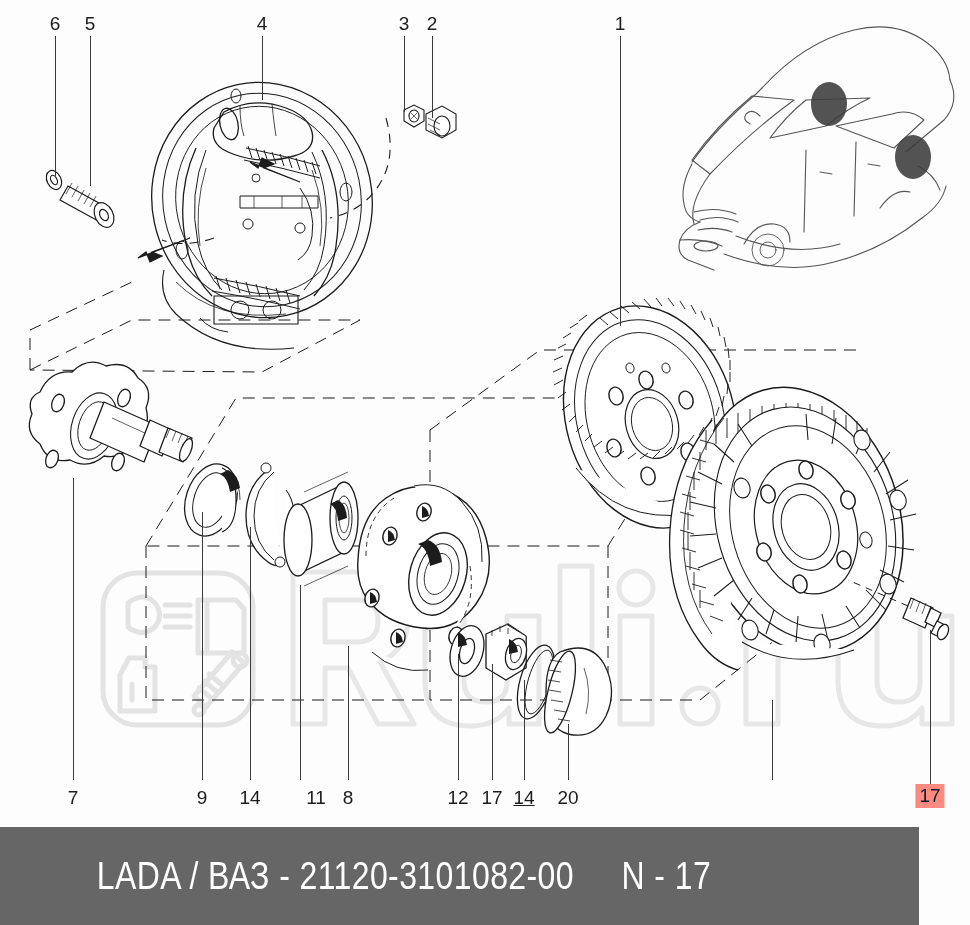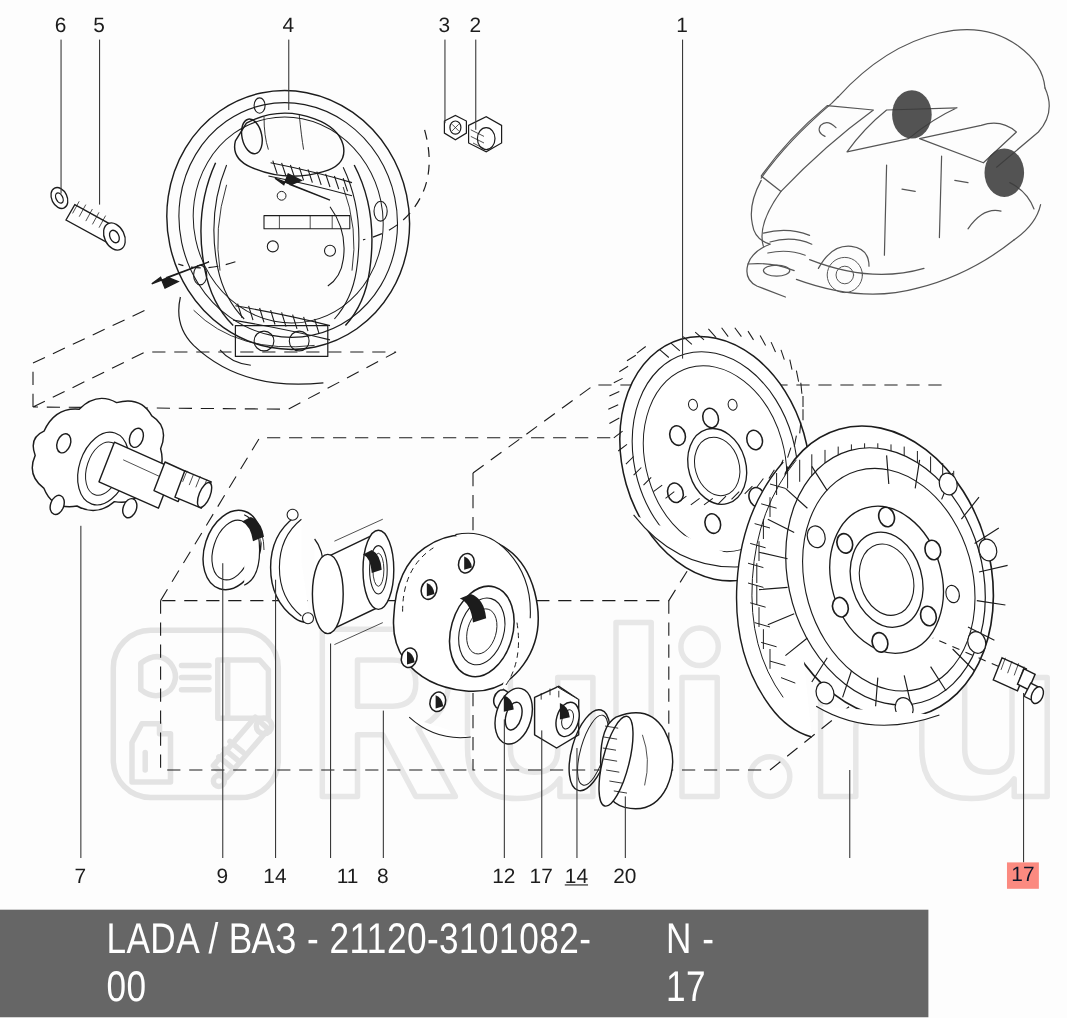--- a/index.html
+++ b/index.html
@@ -37,21 +37,21 @@
     color:#0f172a;
     padding:2px 4px 3px 4px;
   }
   .leader{
     position:absolute;z-index:5;
     width:0;border-left:1.4px solid #3a3a3a;
   }
 
   
   #footer{
-    position:absolute;left:0;top:827px;width:844px;height:98px;
+    position:absolute;left:0;top:827px;width:919px;height:98px;
     background:#666666;z-index:10;
     display:flex;align-items:center;
   }
   #footer-inner{
     display:flex;align-items:baseline;
     padding-left:118px;
     color:#ffffff;
     font-size:39px;
     letter-spacing:0.5px;
     font-family:"Liberation Sans Narrow","Liberation Sans",sans-serif;

